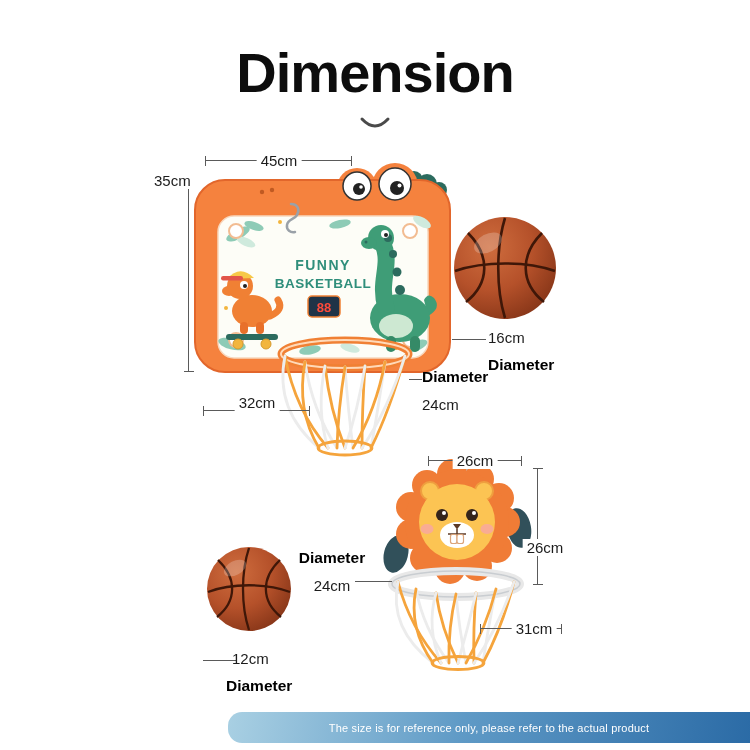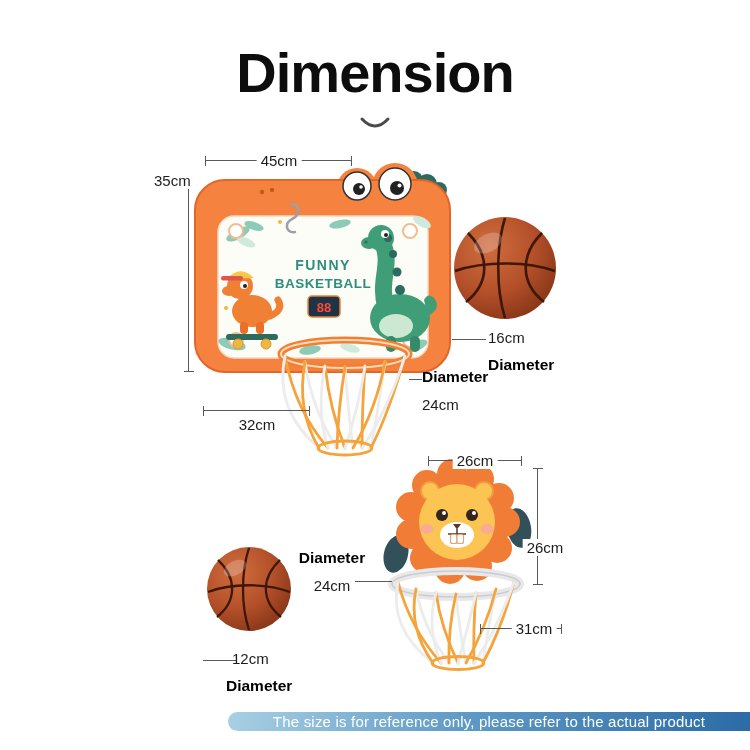--- a/index.html
+++ b/index.html
@@ -17,24 +17,24 @@
   .dim-v::before{top:0;}
   .dim-v::after{bottom:0;}
   .leader{position:absolute;height:0;border-top:1px solid #5a5a5a;}
   .dim-label{position:absolute;font-size:15px;color:#1c1c1c;background:#fff;
              padding:0 4px;line-height:17px;white-space:nowrap;}
   .center{transform:translateX(-50%);}
   .diam-block{position:absolute;display:flex;flex-direction:column;gap:10px;}
   .diam-block .val{font-size:15px;color:#1c1c1c;line-height:17px;}
   .diam-block .lab{font-weight:700;font-size:15.5px;color:#000;line-height:18px;}
   .align-center{align-items:center;}
-  .footer-bar{position:absolute;left:228px;top:712px;width:522px;height:19px;
+  .footer-bar{position:absolute;left:228px;top:712px;width:522px;height:31px;
               border-radius:14px 0 0 14px;display:flex;align-items:center;justify-content:center;
               background:linear-gradient(100deg,#a9d0e3 0%,#5f9ac6 45%,#2b6ba6 100%);
-              color:#fff;font-size:15px;letter-spacing:.2px;}
+              color:#fff;font-size:11px;letter-spacing:.2px;}
 </style>
 </head>
 <body>
 
 <div class="page">
 
   <h1 class="title">Dimension</h1>
 
   <svg class="abs" style="left:359px;top:116px" width="32" height="18" viewBox="0 0 32 18">
     <path d="M3,3 Q16,17 29,3" fill="none" stroke="#4a4a4a" stroke-width="3" stroke-linecap="round"></path>
@@ -254,21 +254,21 @@
     <ellipse cx="30" cy="23" rx="12" ry="7" fill="rgba(255,255,255,0.22)" transform="rotate(-28 30 23)"></ellipse>
   </svg>
 
   <div class="dim-h" style="left:205px;top:160px;width:147px"></div>
   <span class="dim-label center" style="left:279px;top:152px">45cm</span>
 
   <div class="dim-v" style="left:188px;top:180px;height:192px"></div>
   <span class="dim-label" style="left:150px;top:172px">35cm</span>
 
   <div class="dim-h" style="left:203px;top:410px;width:107px"></div>
-  <span class="dim-label center" style="left:257px;top:416px">32cm</span>
+  <span class="dim-label center" style="left:257px;top:394px">32cm</span>
 
   <div class="leader" style="left:409px;top:379px;width:13px"></div>
   <div class="diam-block" style="left:422px;top:368px">
     <span class="lab">Diameter</span>
     <span class="val">24cm</span>
   </div>
 
   <div class="leader" style="left:452px;top:339px;width:34px"></div>
   <div class="diam-block" style="left:488px;top:329px">
     <span class="val">16cm</span>

